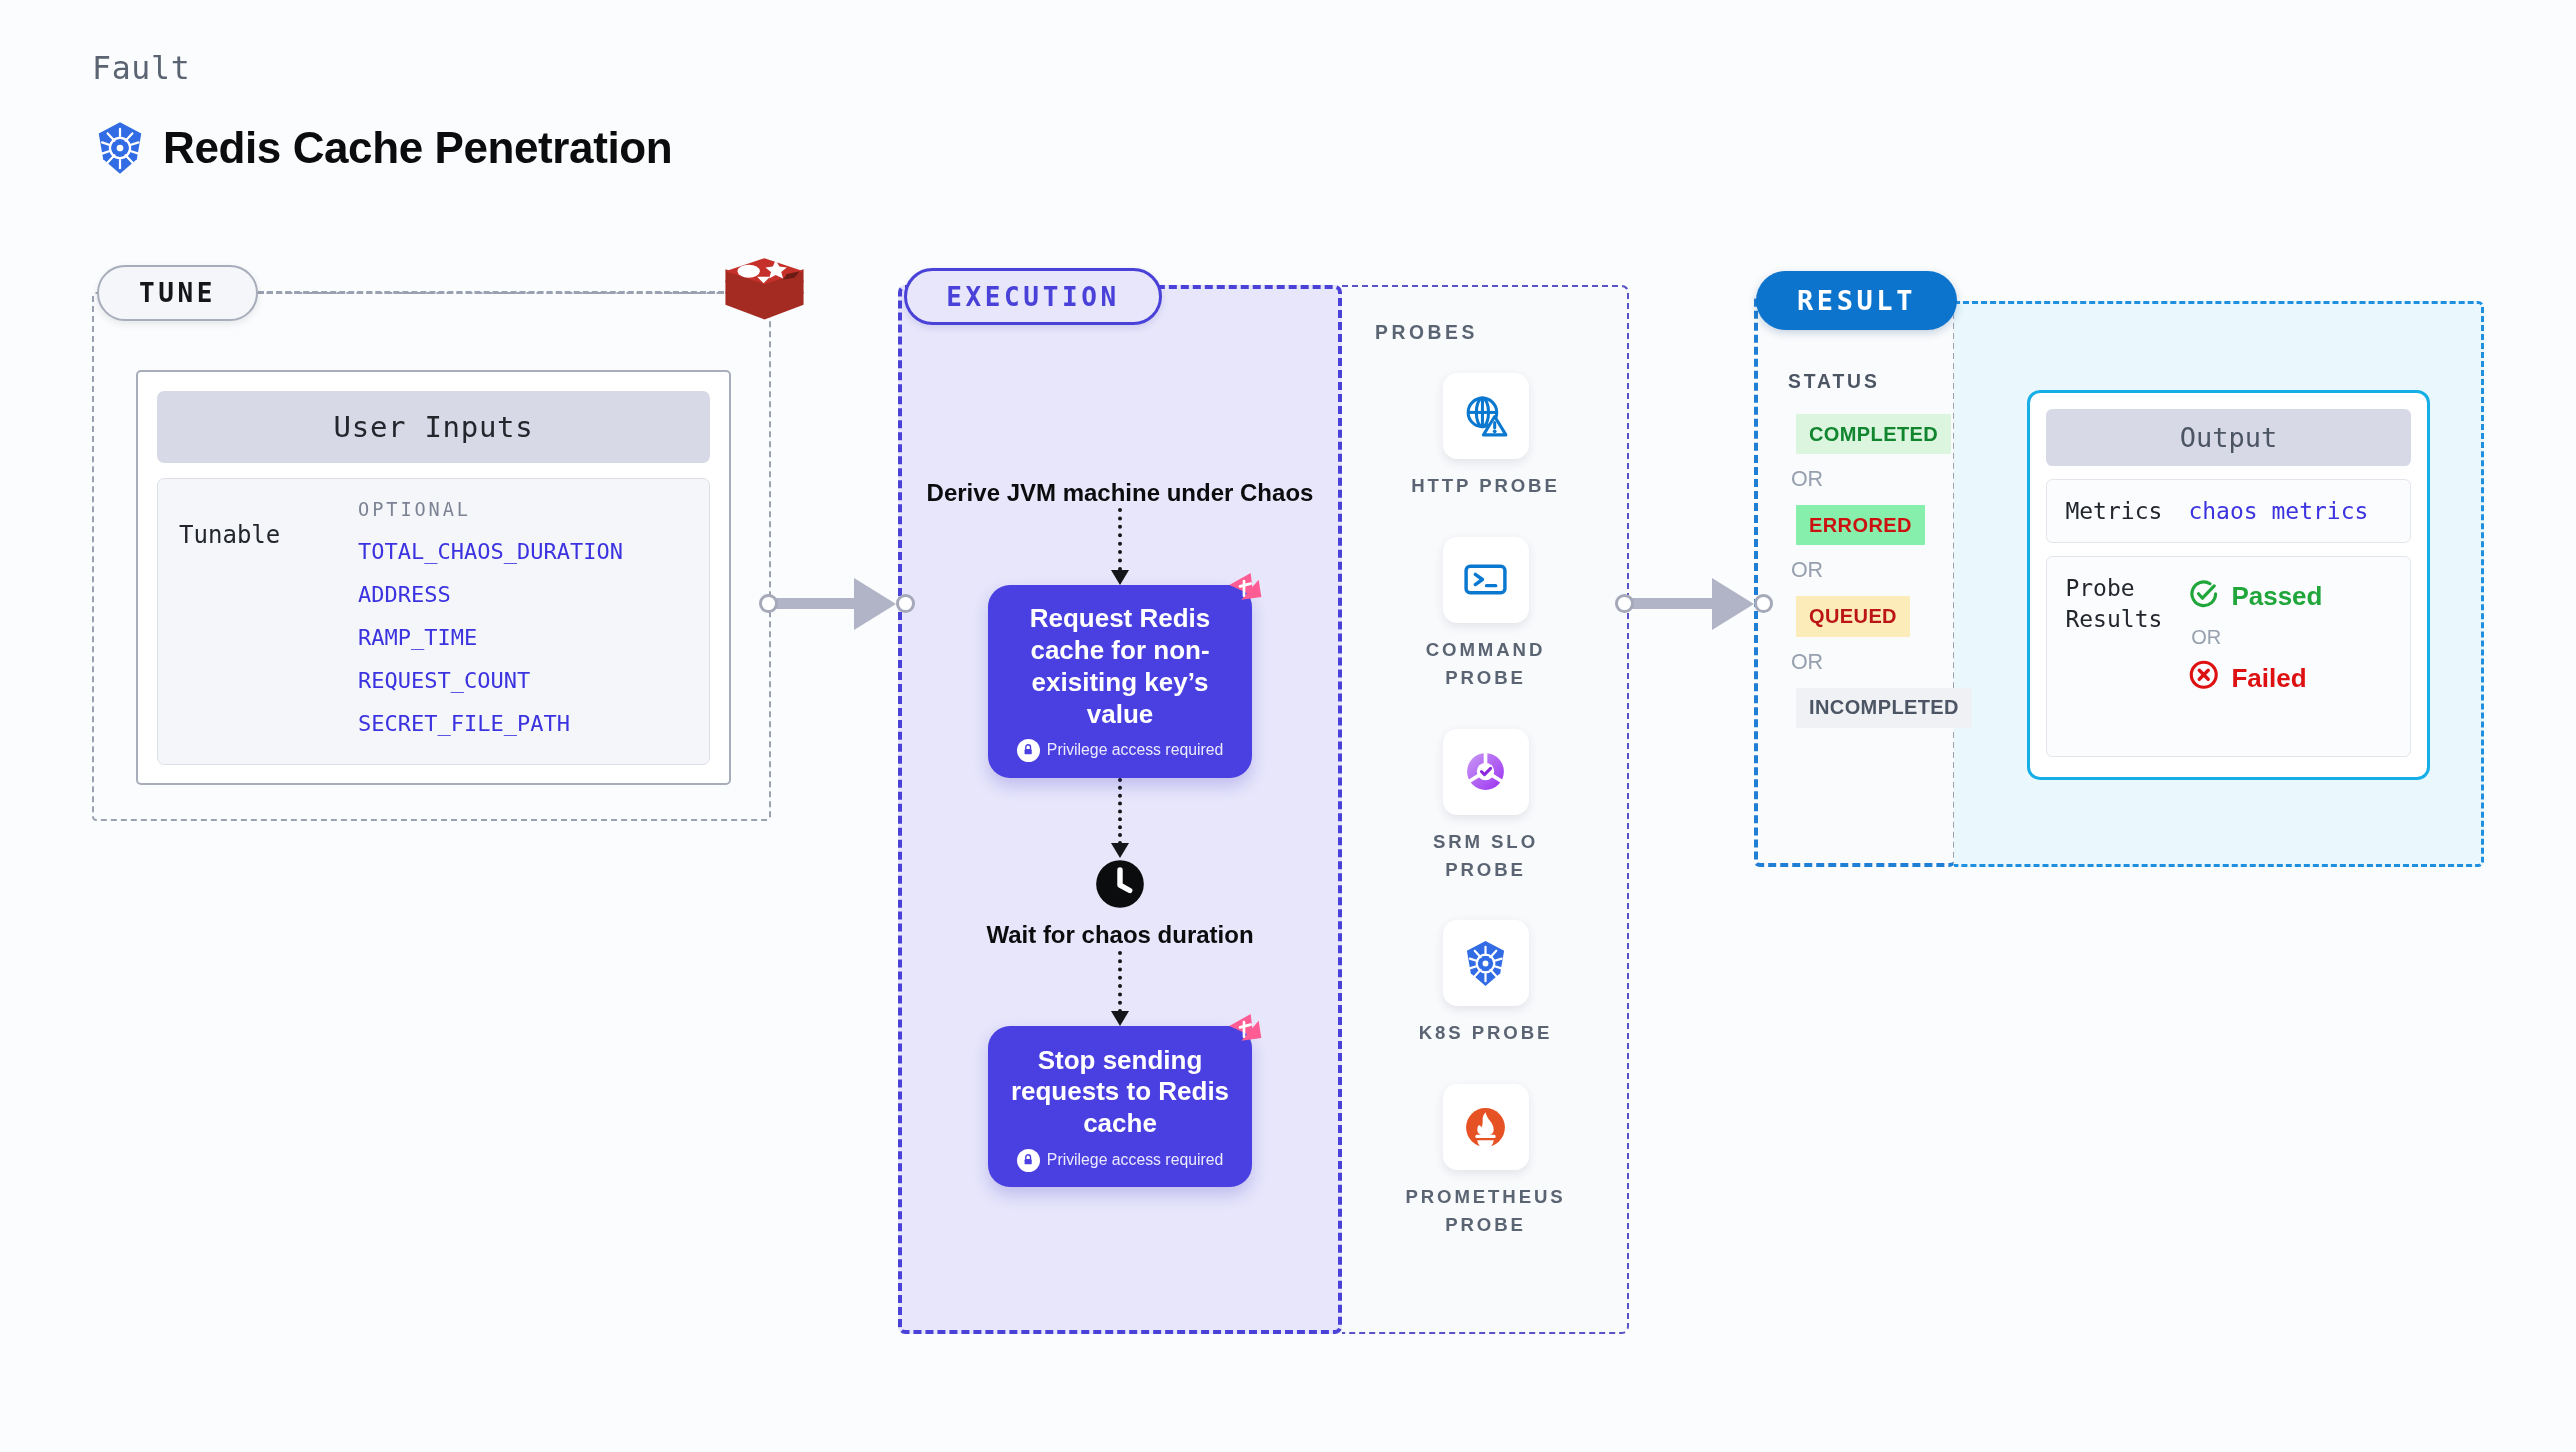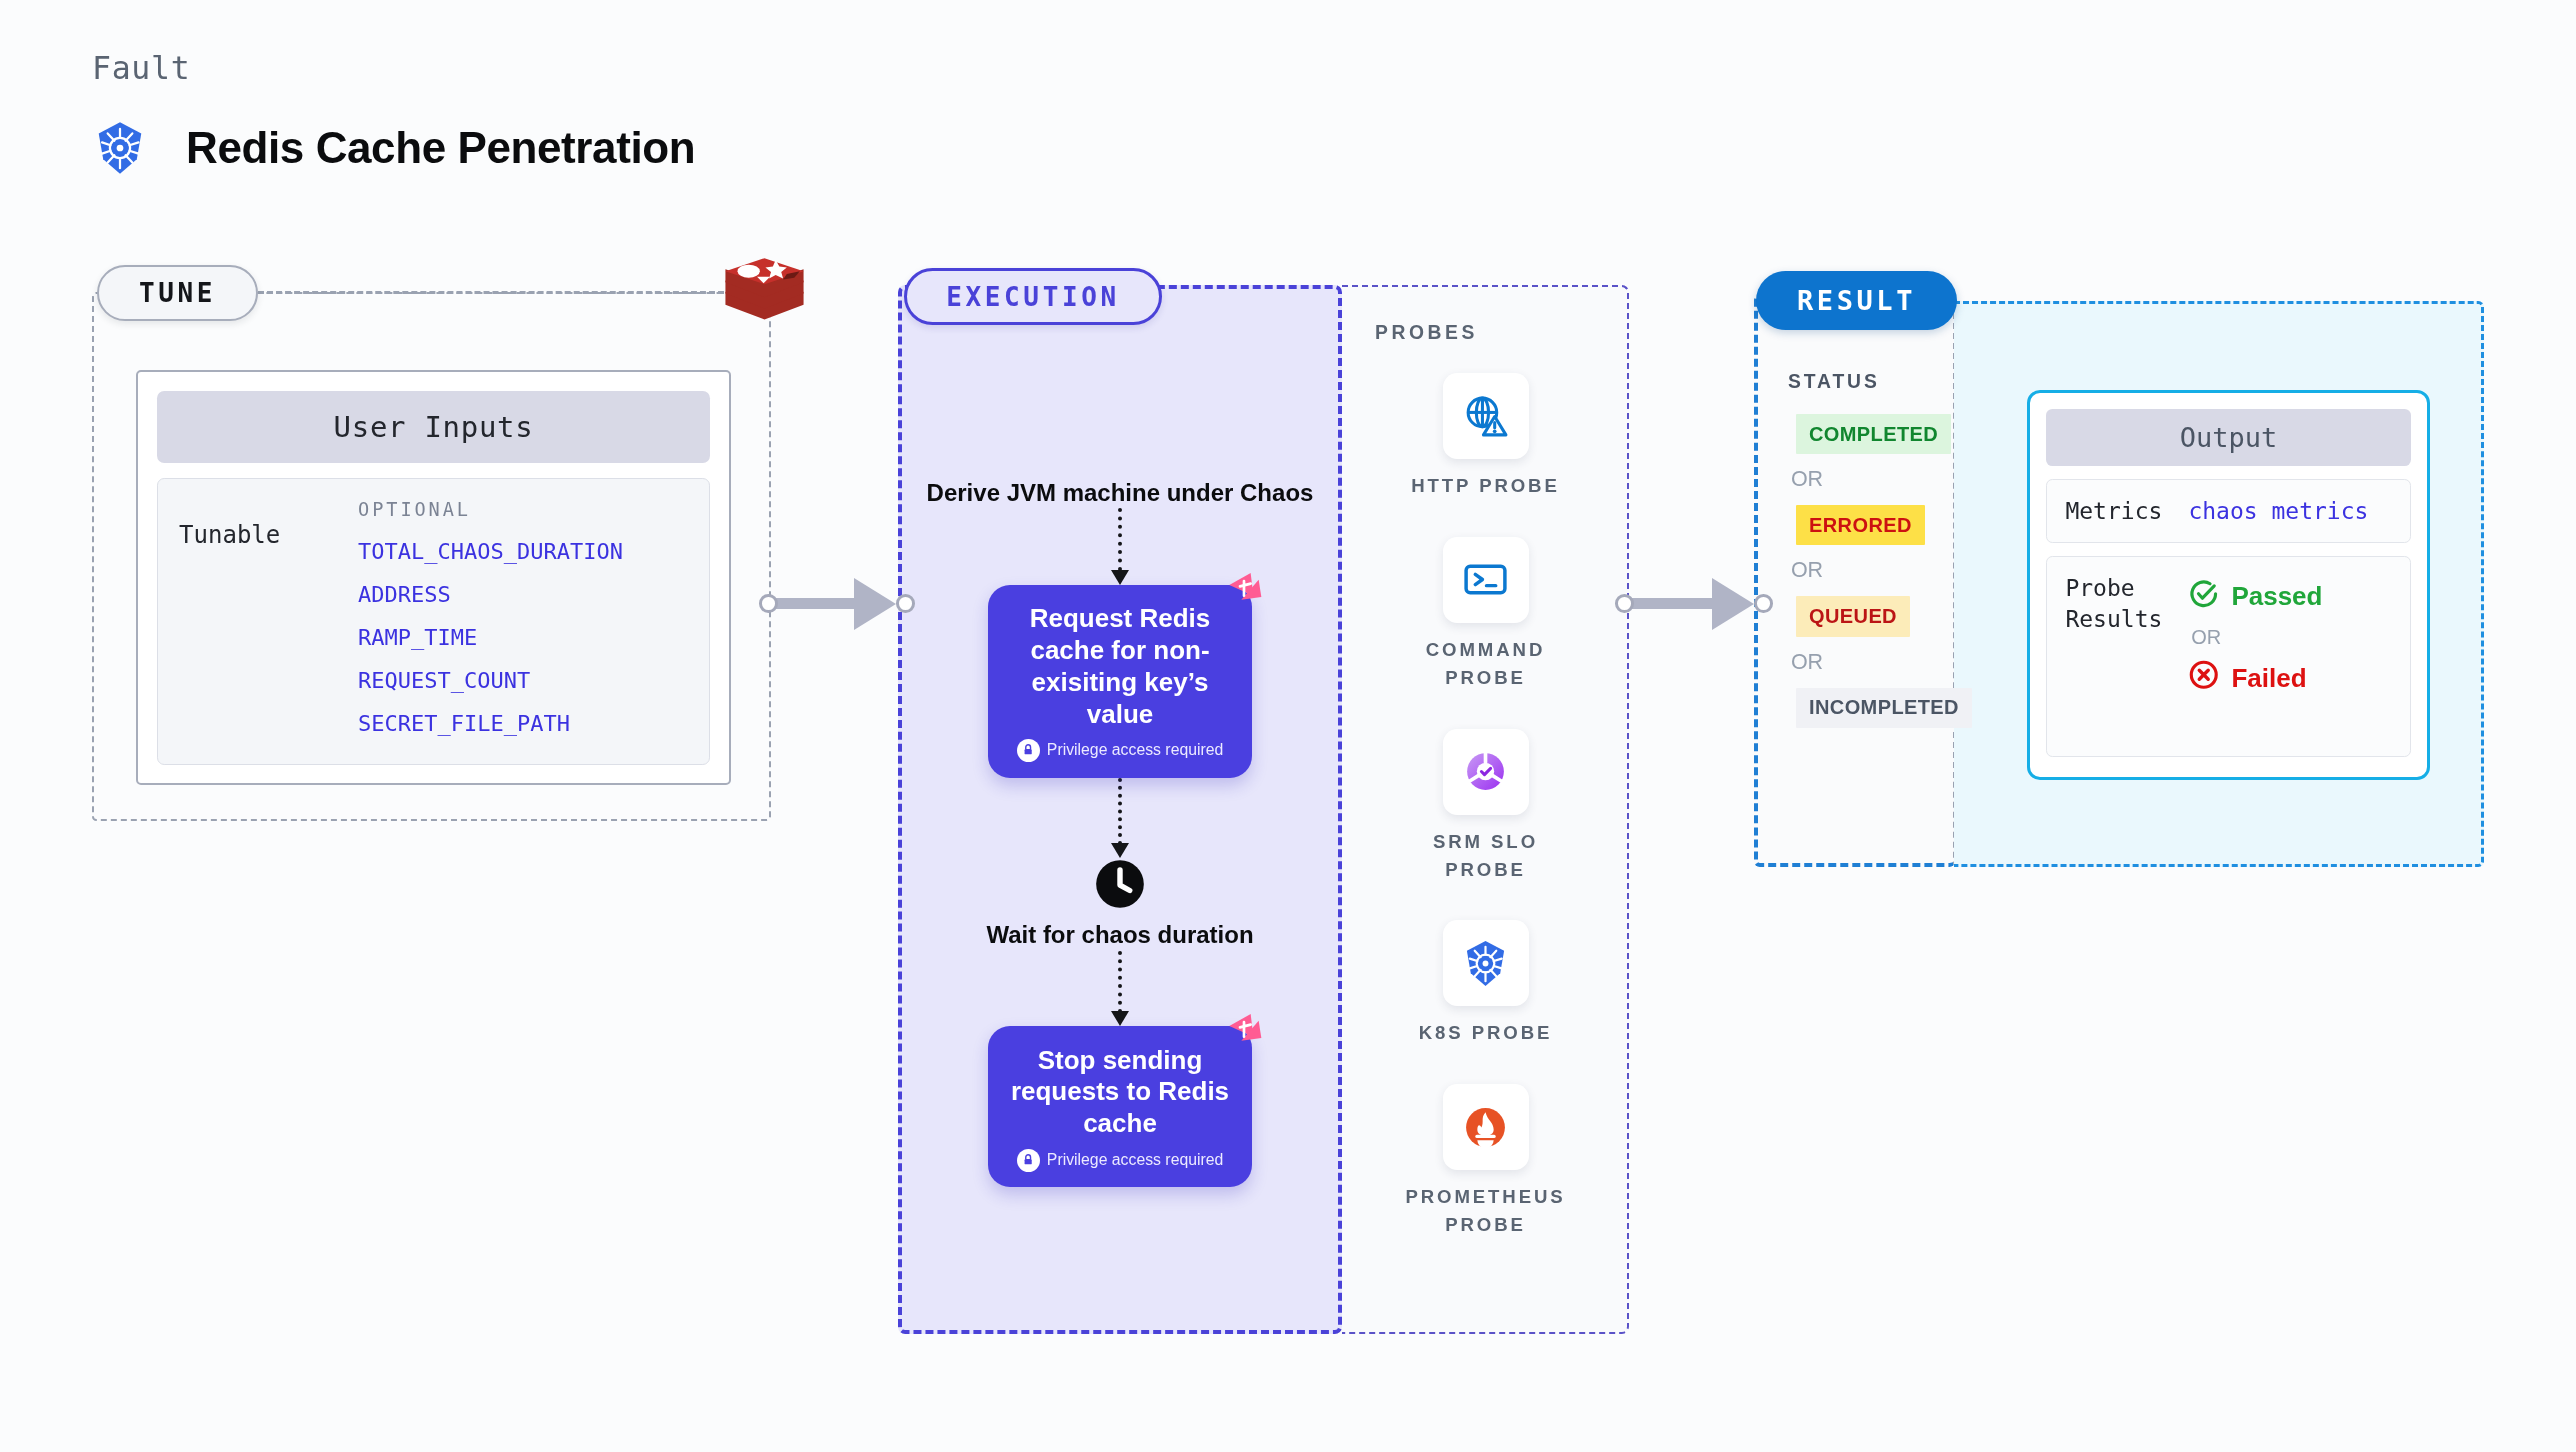--- a/index.html
+++ b/index.html
@@ -10,21 +10,21 @@
     overflow: hidden;
   }
   .stage { position: relative; width: 2190px; height: 1452px; }
 
   
   .fault-label {
     position: absolute; left: 92px; top: 50px;
     font-family: "DejaVu Sans Mono", monospace;
     font-size: 31.5px; color: #5a6472; letter-spacing: 0.7px;
   }
-  .title-row { position: absolute; left: 92px; top: 120px; display: flex; align-items: center; gap: 38px; }
+  .title-row { position: absolute; left: 92px; top: 120px; display: flex; align-items: center; gap: 15px; }
   .title-text { font-size: 44px; font-weight: bold; color: #0b0c0e; letter-spacing: -0.4px; }
   .k8s-logo { width: 56px; height: 56px; display: block; }
 
   
   .panel { position: absolute; }
 
   .tune-panel {
     left: 92px; top: 292px; width: 679px; height: 529px;
     border: 2.9px dashed #9aa2b1; border-radius: 4.3px;
     background: #fbfcfd;
@@ -455,21 +455,21 @@
   </div>
 
   <div class="panel result-col-panel"></div>
   <div class="panel result-out-panel"></div>
   <div class="pill pill-result">RESULT</div>
 
   <div class="status-title">STATUS</div>
   <div class="status-stack">
     <span class="status-badge" style="color:#11862f;background:#dcf5de">COMPLETED</span>
     <span class="or-text">OR</span>
-    <span class="status-badge" style="color:#cc1111;background:#fde047">ERRORED</span>
+    <span class="status-badge" style="color:#cc1111;background:#86efac">ERRORED</span>
     <span class="or-text">OR</span>
     <span class="status-badge" style="color:#bb1515;background:#fcecb9">QUEUED</span>
     <span class="or-text">OR</span>
     <span class="status-badge" style="color:#4b5564;background:#f0f1f5">INCOMPLETED</span>
   </div>
 
   <div class="output-card">
     <div class="out-head">Output</div>
 
     <div class="out-row">

